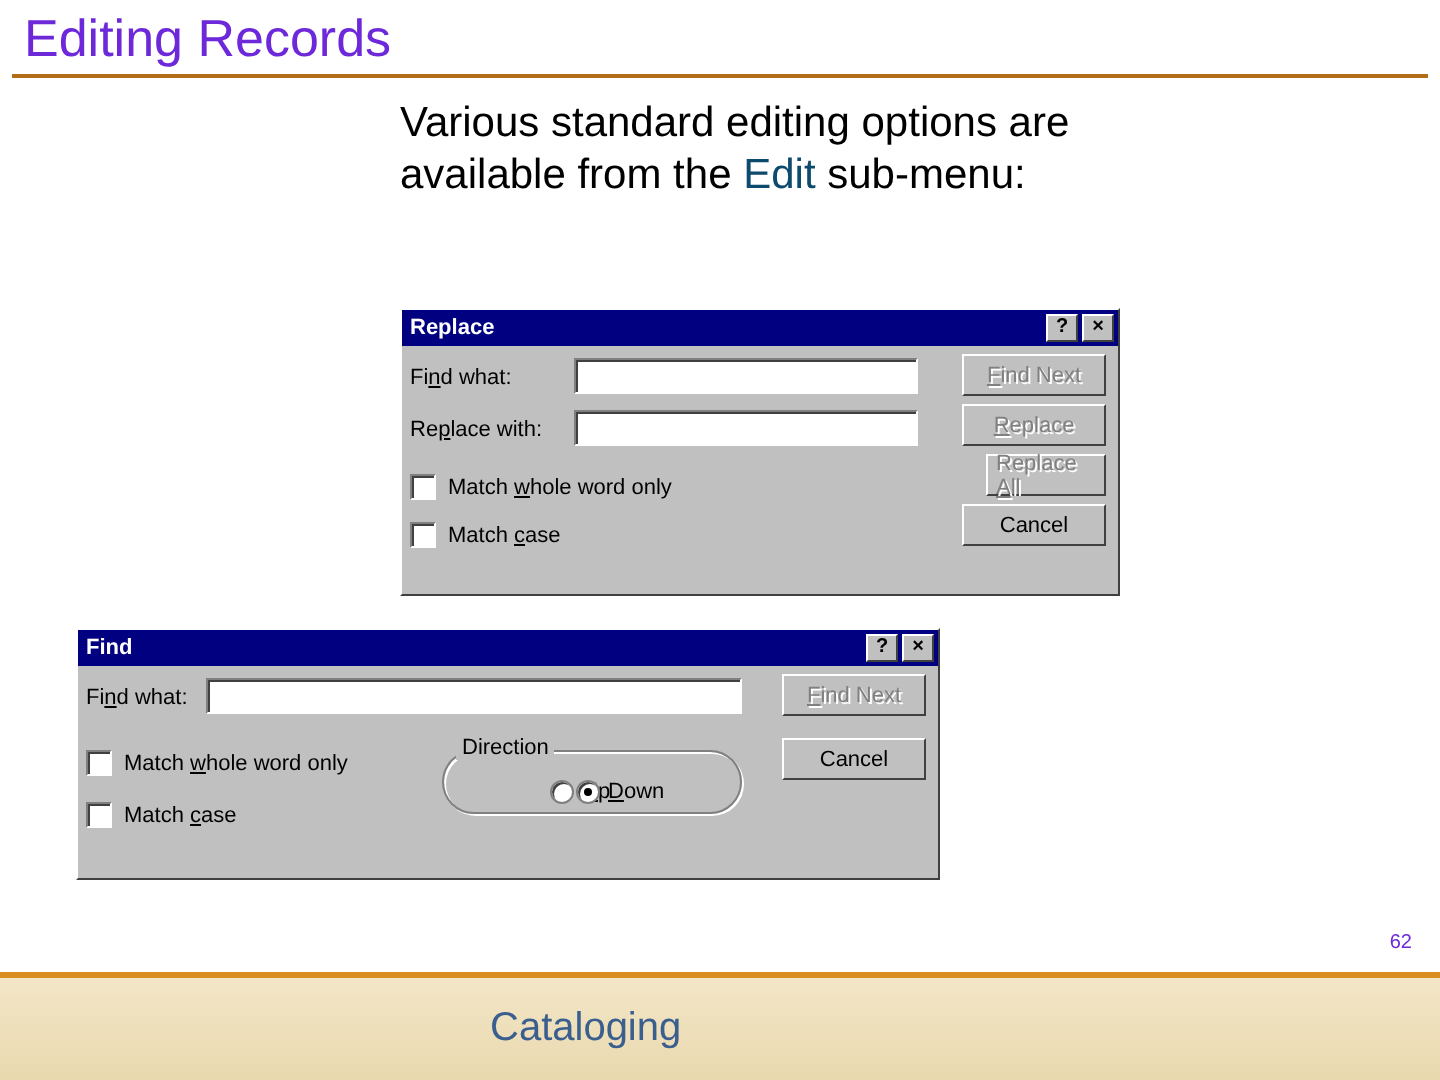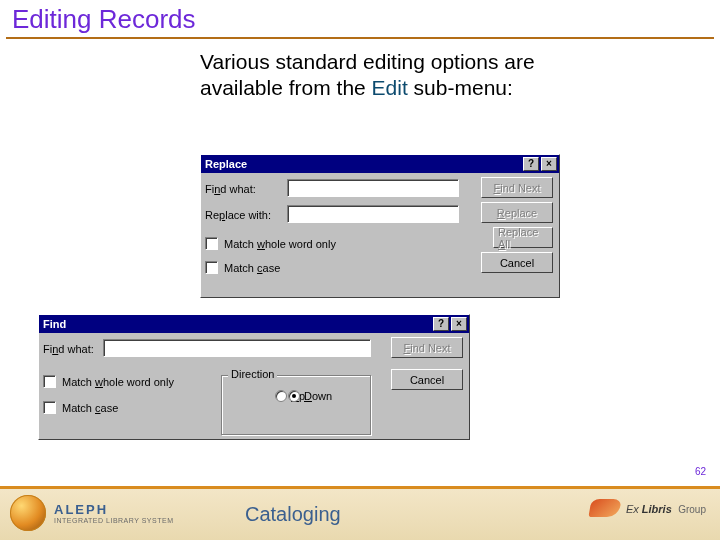--- a/index.html
+++ b/index.html
@@ -259,21 +259,21 @@
 
     <div class="checkbox" style="left:4px; top:42px;">
       <div class="cbx"></div>
       <span><span>Match </span><span class="underline-access">w</span><span>hole word only</span></span>
     </div>
     <div class="checkbox" style="left:4px; top:68px;">
       <div class="cbx"></div>
       <span><span>Match </span><span class="underline-access">c</span><span>ase</span></span>
     </div>
 
-    <div class="groupbox" style="left:182px; top:42px; width:150px; height:60px;">
+    <div class="groupbox" style="left:182px; top:42px; width:150px; height:32px;border-radius:18px;">
       <span class="legend">Direction</span>
       <div class="radio" style="left:10px; top:14px;padding-left:43px;">
         <div class="rcirc"></div>
         <span><span class="underline-access">U</span><span>p</span></span>
       </div>
       <div class="radio" style="left:66px; top:14px;">
         <div class="rcirc sel"></div>
         <span><span class="underline-access">D</span><span>own</span></span>
       </div>
     </div>
@@ -281,28 +281,14 @@
     <div class="winbtn disabled" style="right:6px; top:4px; width:72px;">
         <span><span class="underline-access">F</span><span>ind Next</span></span>
       </div>
     <div class="winbtn" style="right:6px; top:36px; width:72px;">Cancel</div>
   </div>
 </div>
 
 <div class="page-number">62</div>
 
 <div class="footer-band">
-  <div class="aleph-logo">
-    <div class="aleph-orb"></div>
-    <div class="aleph-text">
-      <div class="top">ALEPH</div>
-      <div class="bot">INTEGRATED LIBRARY SYSTEM</div>
-    </div>
-  </div>
   <div class="footer-title">Cataloging</div>
-  <div class="exlibris">
-    <div class="exl-swoosh"></div>
-    <div class="exl-text">
-      <span class="t1"><span>Ex</span> <b>Libris</b></span>
-      <span class="t2">Group</span>
-    </div>
-  </div>
 </div>
 
 </body></html>

